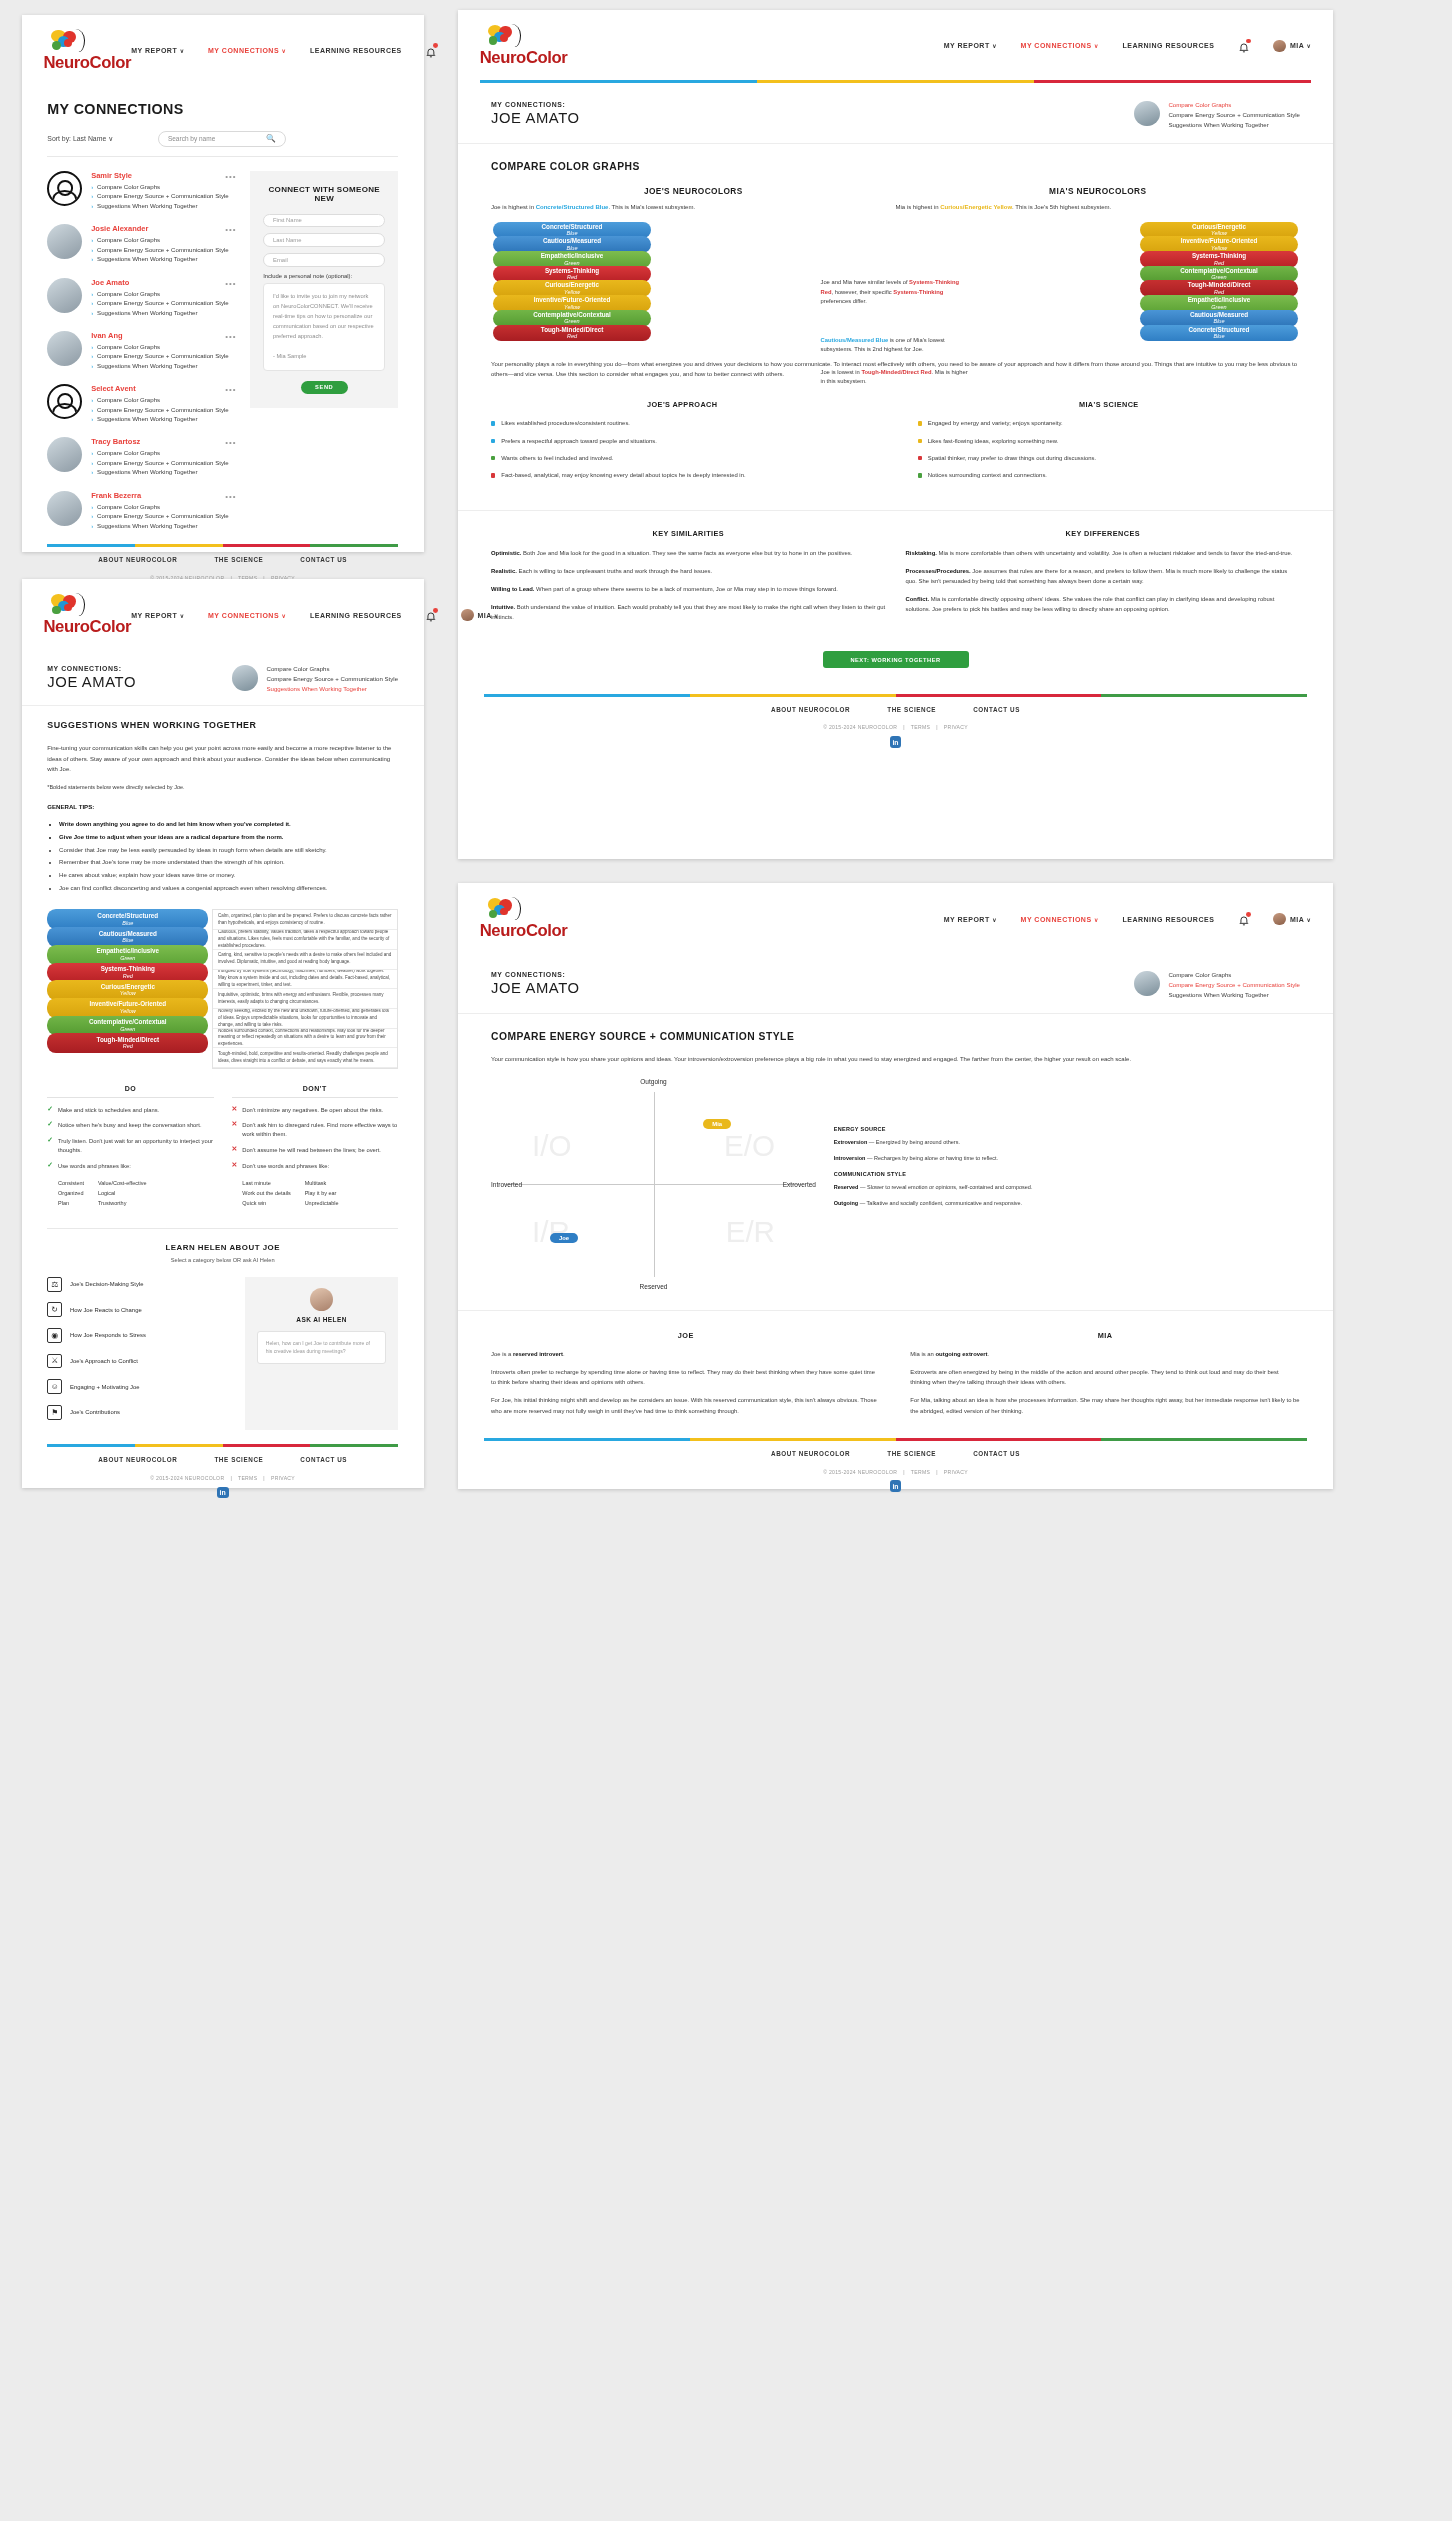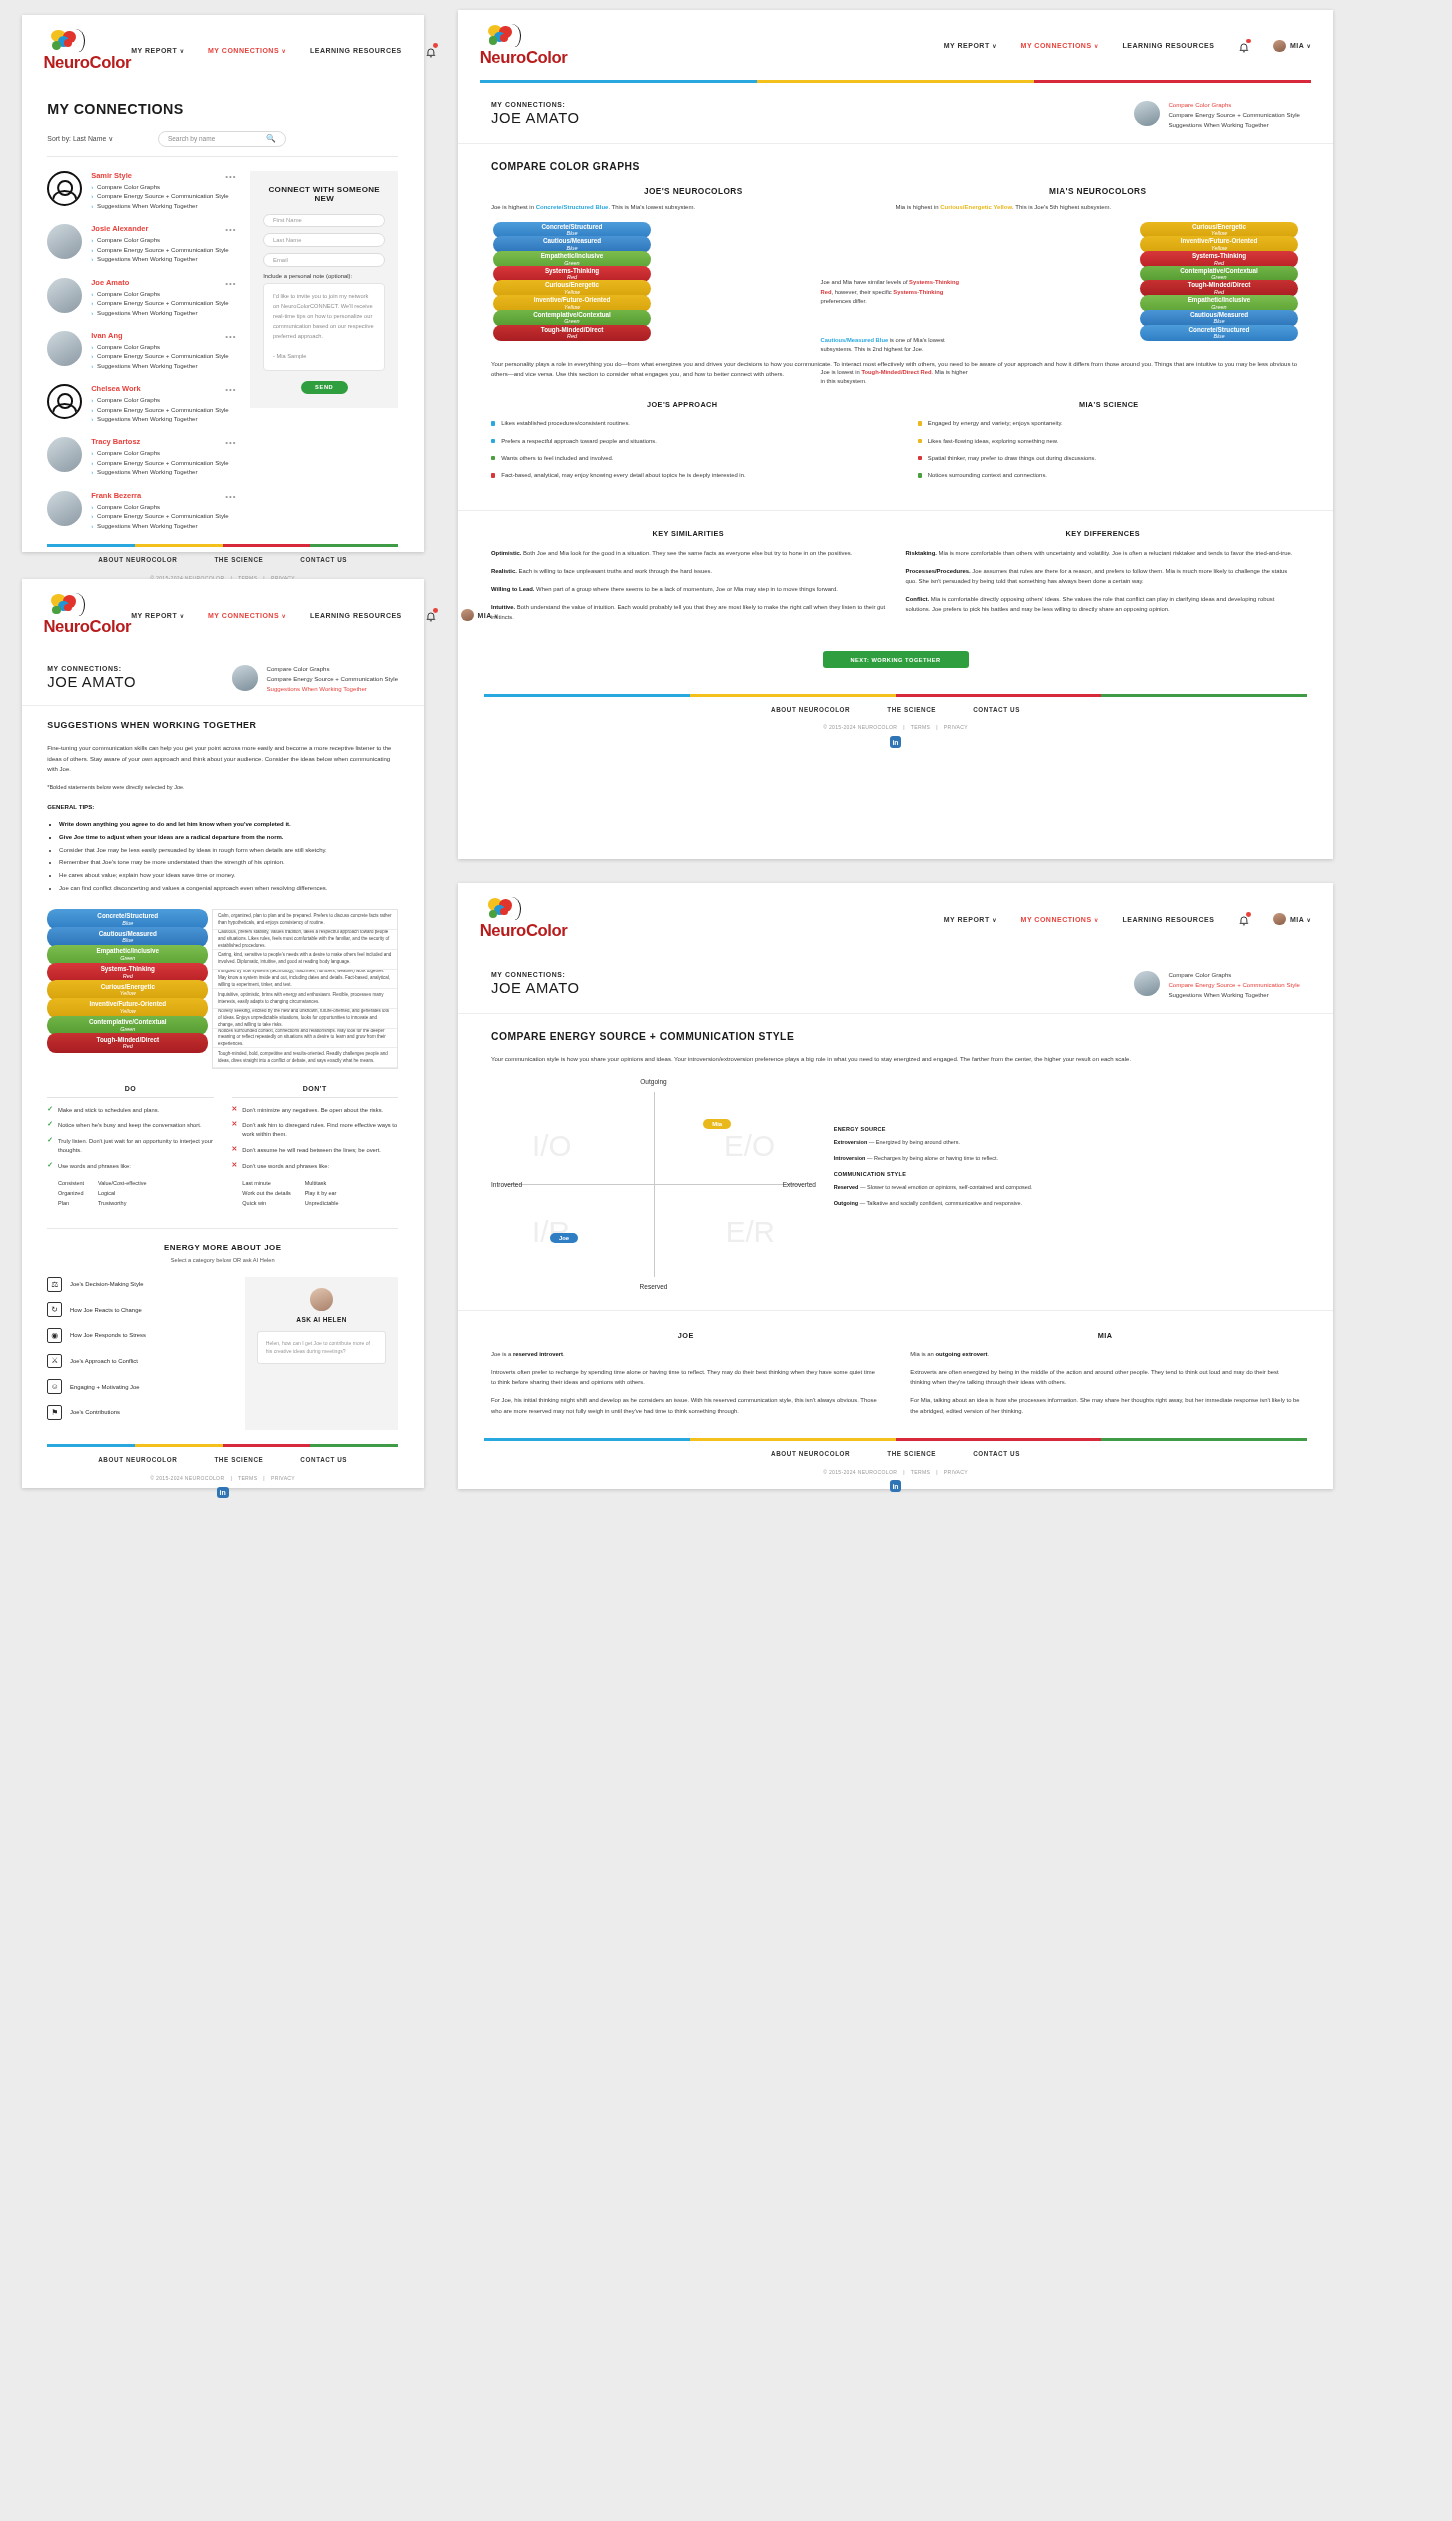--- a/index.html
+++ b/index.html
@@ -292,21 +292,21 @@
                 <a href="#">Compare Color Graphs</a>
                 <a href="#">Compare Energy Source + Communication Style</a>
                 <a href="#">Suggestions When Working Together</a>
               </div>
             </div>
             <span class="dots">•••</span>
           </div>
           <div class="conn-item">
             <div class="conn-av ph"></div>
             <div style="flex:1">
-              <div class="conn-name">Chelsea Work</div>
+              <div class="conn-name">Select Avent</div>
               <div class="conn-links">
                 <a href="#">Compare Color Graphs</a>
                 <a href="#">Compare Energy Source + Communication Style</a>
                 <a href="#">Suggestions When Working Together</a>
               </div>
             </div>
             <span class="dots">•••</span>
           </div>
           <div class="conn-item">
             <div class="conn-av " style="background:linear-gradient(150deg,#cfd9df,#8d9aa4)"></div>
@@ -778,21 +778,21 @@
           <div id="dont-w2">
             <div>Multitask</div>
             <div>Play it by ear</div>
             <div>Unpredictable</div>
           </div>
       </div>
     </div>
   </div>
 
   <div style="padding:0 25.6px">
-    <div class="learn-h">ENERGY MORE ABOUT JOE</div>
+    <div class="learn-h">LEARN HELEN ABOUT JOE</div>
     <div class="learn-sub">Select a category below OR ask AI Helen</div>
   </div>
 
   <div class="learn-cols">
     <div class="lc-left" id="learn-list">
         <div class="lc-row">
           <span class="lc-ico">⚖</span>
           <span>Joe's Decision-Making Style</span>
         </div>
         <div class="lc-row">

